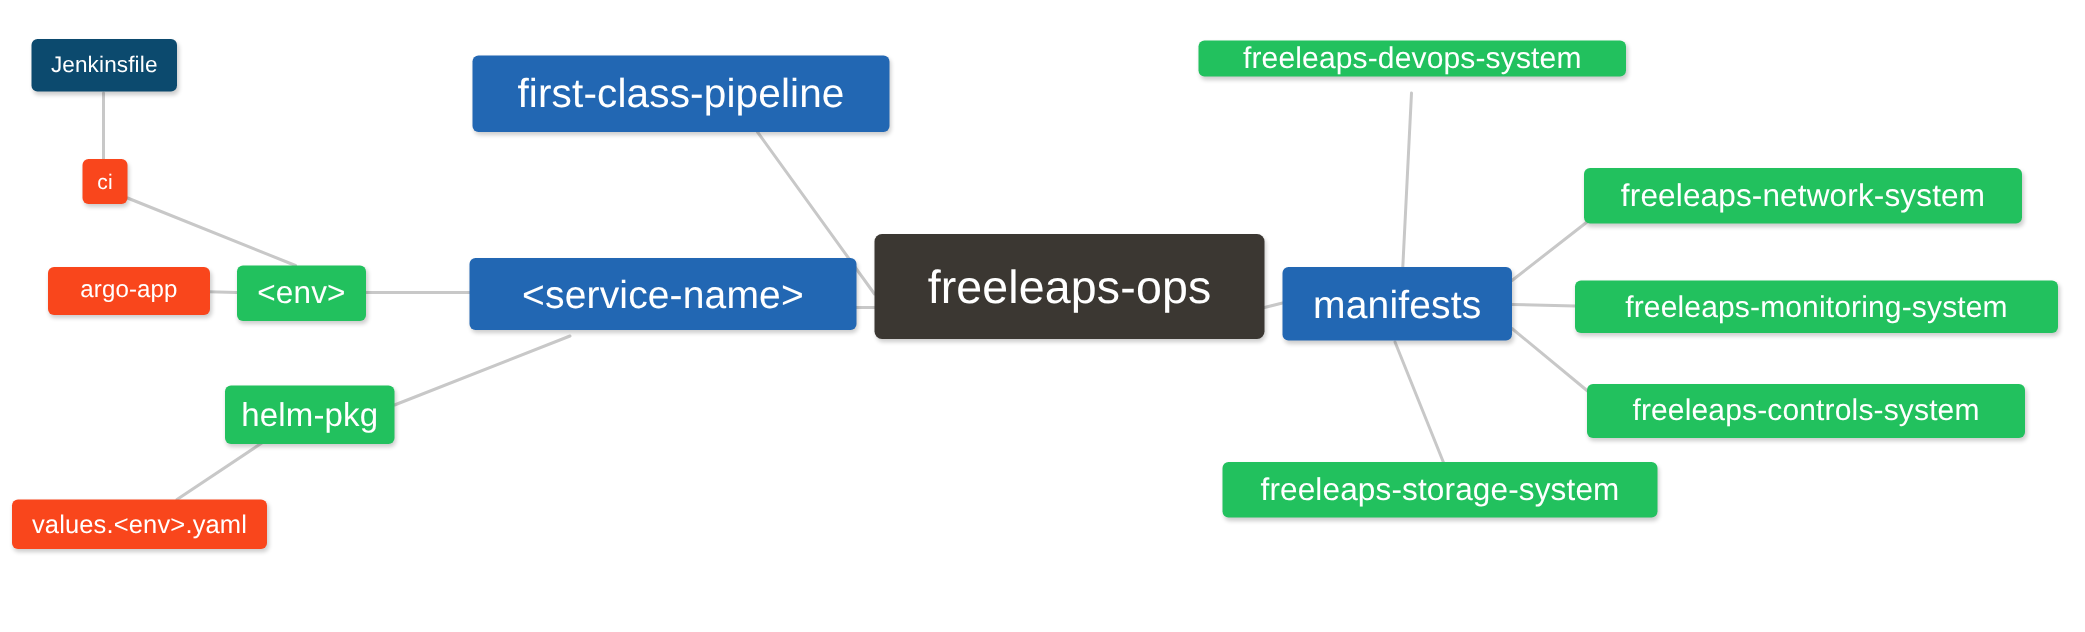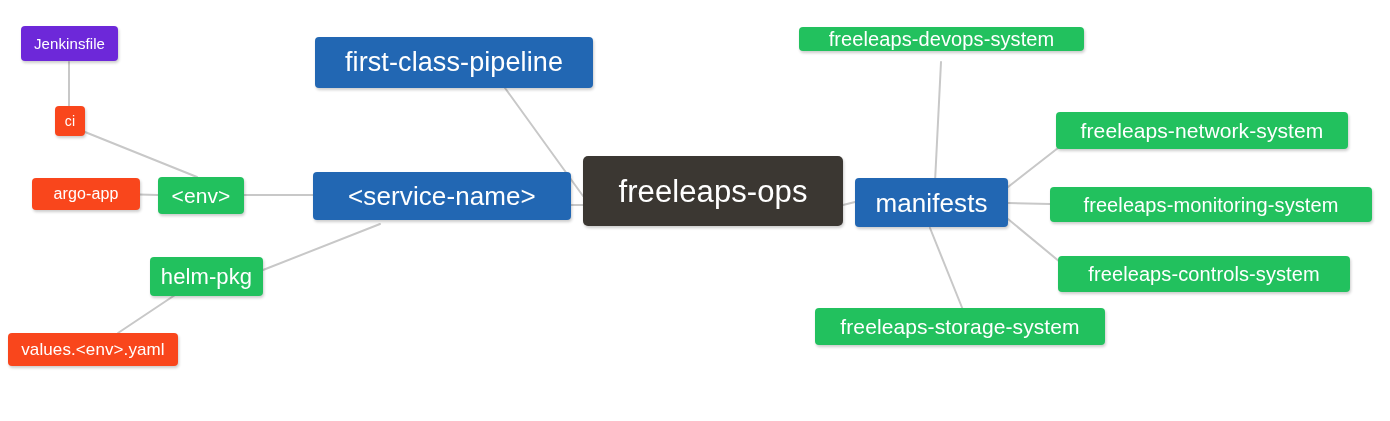--- a/index.html
+++ b/index.html
@@ -40,21 +40,21 @@
     box-shadow: 1px 2px 3px rgba(0,0,0,0.20);
     text-rendering: optimizeLegibility;
   }
   .node-root {
     background: #3b3732;
     border-radius: 5px;
   }
   .node-blue   { background: #2267b3; }
   .node-green  { background: #22c15e; }
   .node-red    { background: #f9461c; }
-  .node-orange { background: #6d28d9; }
+  .node-orange { background: #0c4a6e; }
 </style>
 </head>
 <body>
 
 <div id="mindmap">
 
   <svg id="edges" viewBox="0 0 1390 421" xmlns="http://www.w3.org/2000/svg">
     <g stroke="#c8c8c8" stroke-width="2" fill="none" stroke-linecap="round">
 
       <path d="M583,205 L570,205"></path>

